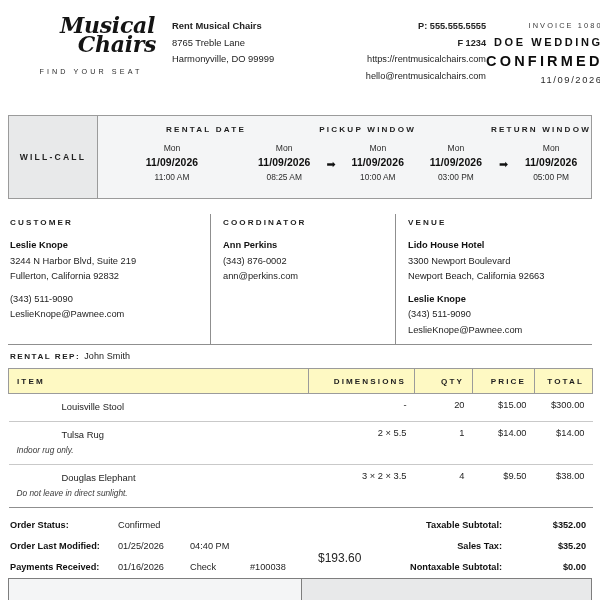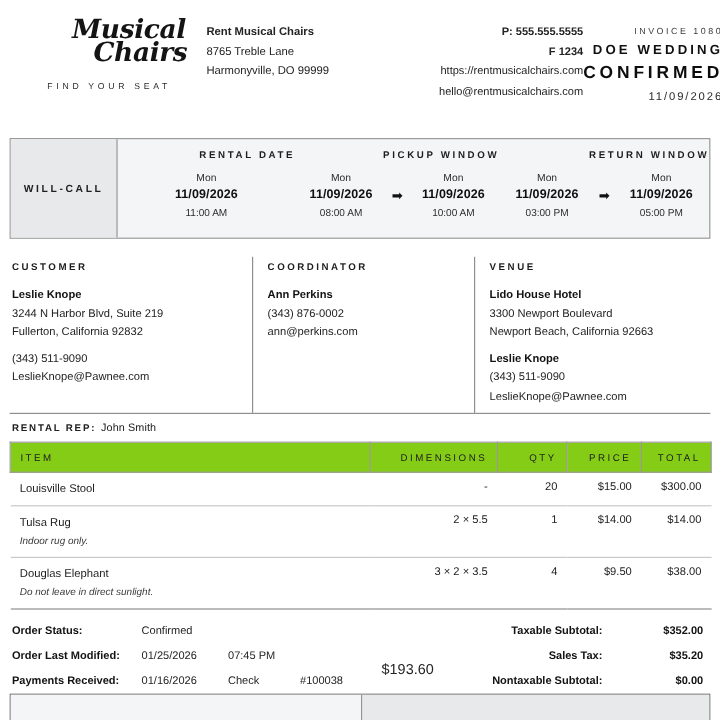--- a/index.html
+++ b/index.html
@@ -81,33 +81,33 @@
   .ct-gap{height:7px;}
 
   
   .rep{margin:6px 8px 0 10px;font-size:8.1px;letter-spacing:0.1px;color:#202020;}
   .rep .k{font-weight:700;letter-spacing:1.5px;font-size:8.1px;}
   .rep .v{font-size:9px;margin-left:4px;}
 
   
   .tbl{margin:7px 8px 0 8px;width:584px;border-collapse:collapse;table-layout:fixed;}
   .tbl thead th{
-    background:#84cc16;border-top:1px solid #9b9b9b;border-bottom:1px solid #9b9b9b;
+    background:#fef9c3;border-top:1px solid #9b9b9b;border-bottom:1px solid #9b9b9b;
     border-left:1px solid #9b9b9b;border-right:1px solid #9b9b9b;
-    font-size:8.1px;font-weight:400;letter-spacing:2.1px;color:#1d1d1d;
+    font-size:8.1px;font-weight:700;letter-spacing:2.1px;color:#1d1d1d;
     height:24px;padding:0 8px;text-align:right;
   }
   .tbl thead th.left{text-align:left;}
   .tbl tbody td{
     border-bottom:1px solid #c9c9c9;padding:6px 8px 7px 8px;
     font-size:9.3px;color:#232323;text-align:right;vertical-align:top;
   }
   .tbl tbody tr:last-child td{border-bottom:1px solid #8f8f8f;}
   .tbl tbody td.left{text-align:left;}
-  .it-name{font-size:9.4px;color:#1d1d1d;line-height:14px;}
+  .it-name{font-size:9.4px;color:#1d1d1d;line-height:14px;margin-left:45px;}
   .it-note{font-size:8.3px;font-style:italic;color:#3b3b3b;line-height:13px;margin-top:2px;}
 
   
   .summary{margin:12px 8px 0 8px;display:flex;}
   .sum-left{width:300px;flex:0 0 300px;padding-left:2px;}
   .sum-right{flex:1 1 auto;}
   .srow{display:flex;align-items:baseline;height:21px;}
   .sk{font-size:9.2px;font-weight:700;color:#121212;width:108px;flex:0 0 108px;}
   .sv{font-size:9.2px;color:#242424;width:72px;flex:0 0 72px;}
   .sv2{font-size:9.2px;color:#242424;width:60px;flex:0 0 60px;}
@@ -171,21 +171,21 @@
           </div>
         </div>
       </div>
 
       <div class="wc-sec pickup">
         <div class="wc-head">PICKUP WINDOW</div>
         <div class="wc-body">
           <div class="wc-date">
             <div class="wc-dow">Mon</div>
             <div class="wc-dt">11/09/2026</div>
-            <div class="wc-tm">08:00 AM</div>
+            <div class="wc-tm">08:25 AM</div>
           </div>
           <div class="wc-arrow">➡</div>
           <div class="wc-date">
             <div class="wc-dow">Mon</div>
             <div class="wc-dt">11/09/2026</div>
             <div class="wc-tm">10:00 AM</div>
           </div>
         </div>
       </div>
 
@@ -295,21 +295,21 @@
 
   <div class="summary">
     <div class="sum-left">
       <div class="srow">
         <div class="sk">Order Status:</div>
         <div class="sv">Confirmed</div>
       </div>
       <div class="srow">
         <div class="sk">Order Last Modified:</div>
         <div class="sv">01/25/2026</div>
-        <div class="sv2">07:45 PM</div>
+        <div class="sv2">04:40 PM</div>
       </div>
       <div class="srow">
         <div class="sk">Payments Received:</div>
         <div class="sv">01/16/2026</div>
         <div class="sv2">Check</div>
         <div class="sv3">#100038</div>
       </div>
     </div>
 
     <div class="sum-right">

